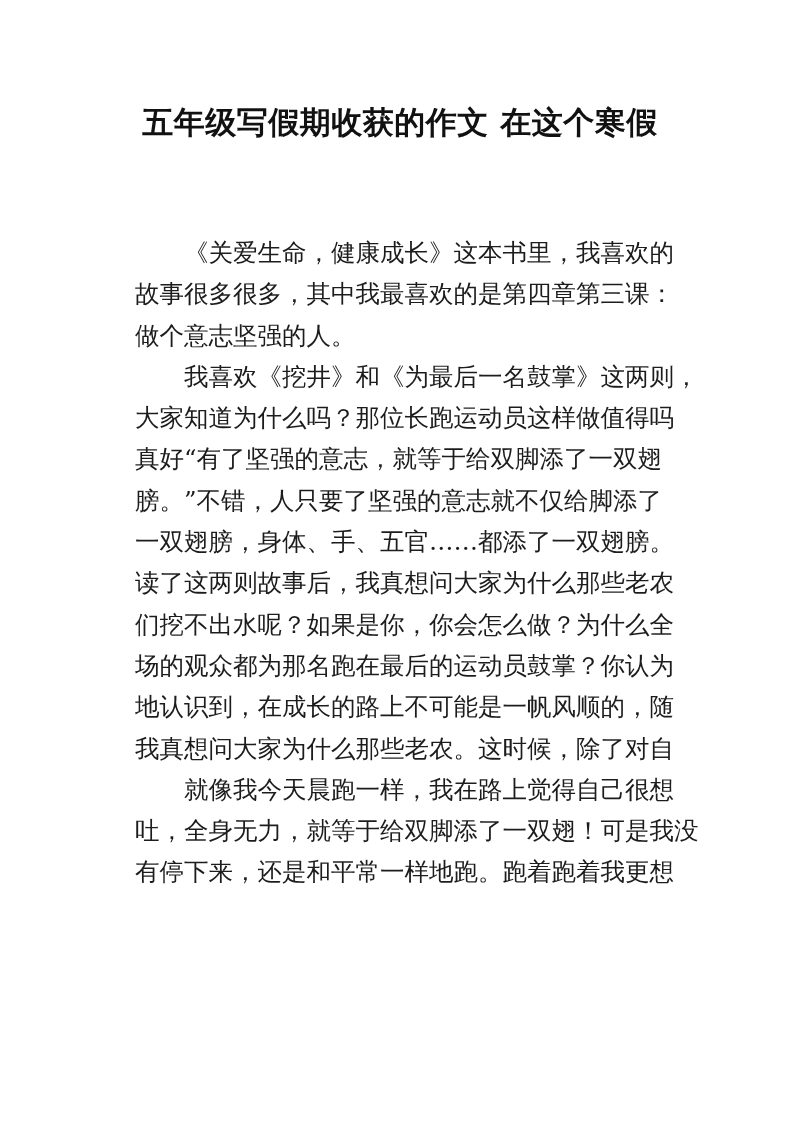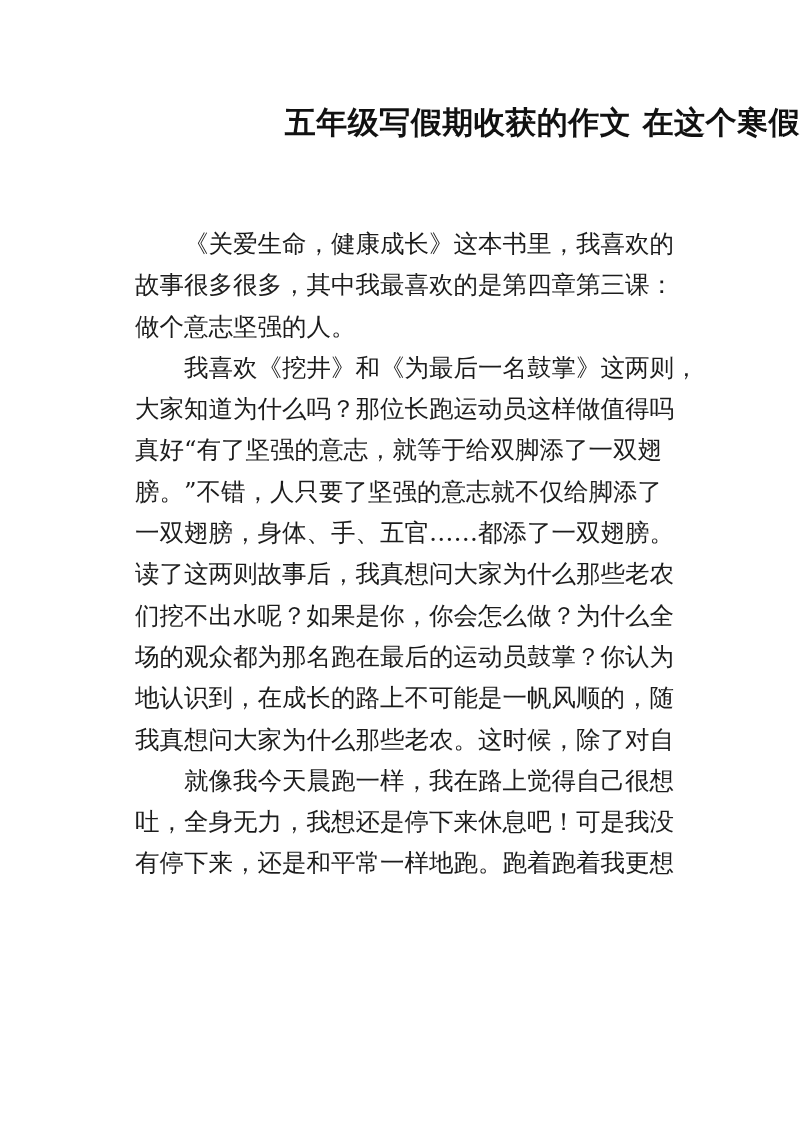--- a/index.html
+++ b/index.html
@@ -19,36 +19,36 @@
       left: 0; top: 0;
       width: 800px;
       height: 1132px;
       background: #ffffff;
     }
     .title {
       position: absolute;
       left: 0;
       top: 100px;
       width: 800px;
-      text-align: right;
+      text-align: center;
       font-family: "DejaVu Sans", sans-serif;
       font-weight: bold;
       font-size: 31px;
       line-height: 44px;
       color: #111111;
       letter-spacing: 0.5px;
     }
     .title-line {
       display: block;
       white-space: nowrap;
     }
     .body {
       position: absolute;
       left: 135px;
-      top: 223px;
+      top: 232px;
       width: 540px;
       font-family: "DejaVu Serif", serif;
       font-size: 24.5px;
       line-height: 41.3px;
       color: #1c1c1c;
     }
     .line {
       display: block;
       white-space: nowrap;
       height: 41.3px;
@@ -78,17 +78,17 @@
       <span class="line">膀。”不错，人只要了坚强的意志就不仅给脚添了</span>
       <span class="line">一双翅膀，身体、手、五官……都添了一双翅膀。</span>
       <span class="line">读了这两则故事后，我真想问大家为什么那些老农</span>
       <span class="line">们挖不出水呢？如果是你，你会怎么做？为什么全</span>
       <span class="line">场的观众都为那名跑在最后的运动员鼓掌？你认为</span>
       <span class="line">地认识到，在成长的路上不可能是一帆风顺的，随</span>
       <span class="line">我真想问大家为什么那些老农。这时候，除了对自</span>
     </div>
     <div>
       <span class="line indent">就像我今天晨跑一样，我在路上觉得自己很想</span>
-      <span class="line">吐，全身无力，我想还是停下来休息吧！可是我没</span>
+      <span class="line">吐，全身无力，就等于给双脚添了一双翅！可是我没</span>
       <span class="line">有停下来，还是和平常一样地跑。跑着跑着我更想</span>
     </div>
   </div>
 </div>
 
 </body></html>

